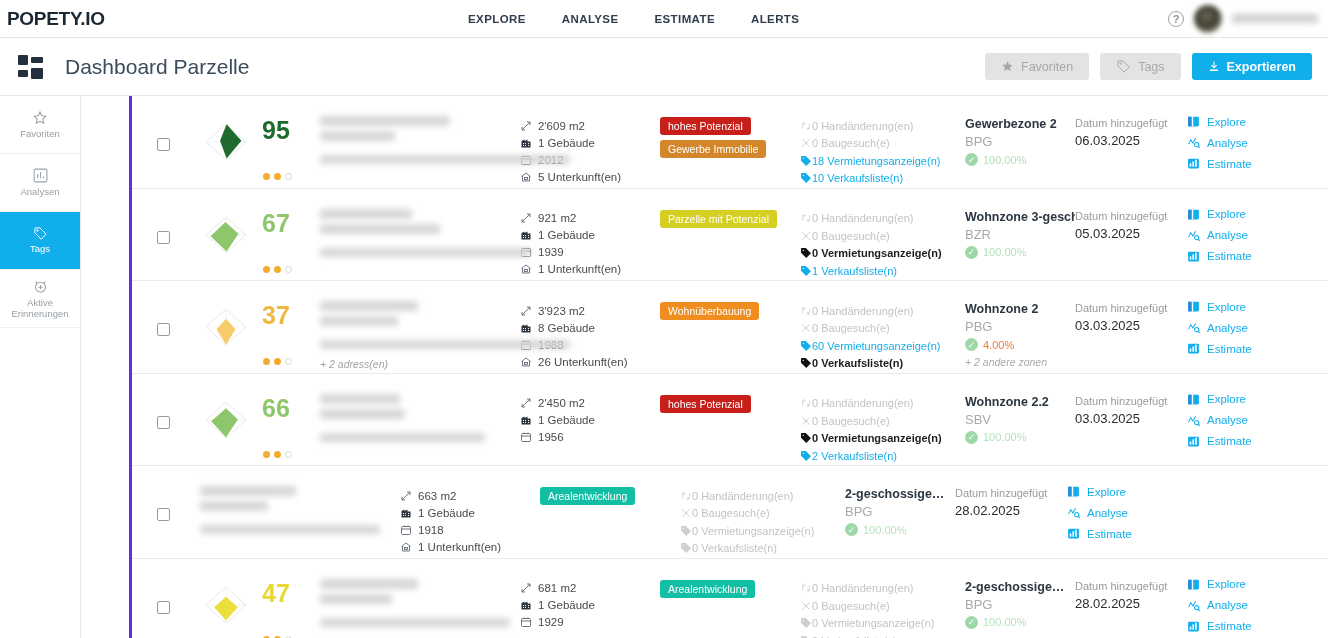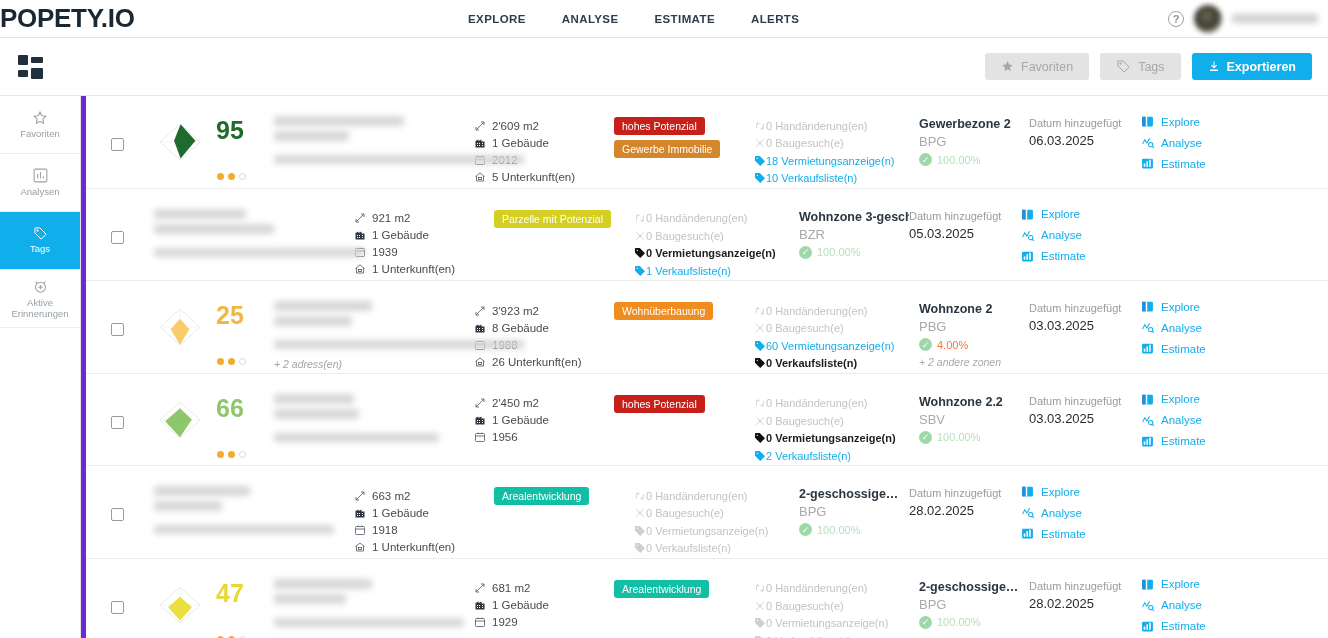--- a/index.html
+++ b/index.html
@@ -9,22 +9,22 @@
     background:#ffffff; color:#333; overflow:hidden;
   }
 
   
   .topbar{
     height:38px; width:100%; background:#fff;
     border-bottom:1px solid #e4e4e4;
     display:flex; align-items:stretch; position:relative;
   }
   .brand{
-    font-size:26px; font-weight:bold; letter-spacing:-0.3px;
-    color:#1b2733; display:flex; align-items:center; padding-left:0;
+    font-size:19px; font-weight:bold; letter-spacing:-0.3px;
+    color:#1b2733; display:flex; align-items:center; padding-left:7px;
     min-width:300px;
   }
   .mainnav{ display:flex; align-items:stretch; margin-left:150px; }
   .navitem{
     display:flex; align-items:center; padding:0 18px;
     font-size:11.5px; font-weight:bold; letter-spacing:.4px;
     color:#2e3d4d; cursor:pointer; white-space:nowrap;
   }
   .navitem.active{ background:#11aeec; color:#fff; }
   .topright{
@@ -83,21 +83,22 @@
     height:58px; display:flex;flex-direction:column;
     align-items:center;justify-content:center; gap:3px;
     border-bottom:1px solid #efefef; cursor:pointer;
     color:#98a0a6; font-size:9.5px; text-align:center; line-height:1.15;
   }
   .sb-item.active{ background:#11aeec; color:#fff; }
   .sb-item svg{ display:block; }
 
   .content{
     flex:1; overflow:hidden; background:#ef4444;
-    border-left:5px solid #6d28d9;
+    border-left:3px solid #6d28d9;
+    margin-left:48px;
   }
   .list{ background:#fff; }
 
   
   .row{
     display:flex; align-items:flex-start;
     border-bottom:1px solid #eaeaea; height:92.5px;
     padding-top:10px; position:relative;
   }
   .c-check{ width:62px; display:flex;justify-content:center; padding-top:32px; }
@@ -170,20 +171,21 @@
   </div>
 </div>
 
 <div class="subhead">
   <div class="grid-ic">
       <i></i>
       <i></i>
       <i></i>
       <i></i>
     </div>
+  <div class="pagetitle">Dashboard Parzelle</div>
   <div class="headbtns" id="headbtns">
       <div class="hbtn">
         <span style="display: flex;">
           <svg width="13" height="13" viewBox="0 0 24 24" fill="#a8a8a8">
             <path d="M12 2l2.9 6.2 6.6.9-4.8 4.6 1.2 6.6L12 17.2 6.1 20.3l1.2-6.6L2.5 9.1l6.6-.9z"></path>
           </svg>
         </span>
         <span>Favoriten</span>
       </div>
       <div class="hbtn">
@@ -401,20 +403,38 @@
                   <rect x="15" y="5" width="3" height="13" fill="#fff"></rect>
                 </svg></span>
        <span>Estimate</span>
      </div>
           </div>
         </div>
         <div class="row">
           <div class="c-check">
        <div class="cb"></div>
      </div>
+          <div class="c-score">
+            <div class="diamond-wrap">
+      <svg width="64" height="64" viewBox="0 0 108 68">
+        <polygon points="54,4 88,34 54,64 20,34" fill="none" stroke="#e0e0e0" stroke-width="1.2"></polygon>
+        <line x1="20" y1="34" x2="88" y2="34" stroke="#ececec" stroke-width="1"></line>
+        <line x1="54" y1="4" x2="54" y2="64" stroke="#ececec" stroke-width="1"></line>
+        <polygon points="53,12 75,32 55,62 28,36" fill="#8dc66b"></polygon>
+      </svg>
+    </div>
+    <div class="score-col">
+      <div class="score-n" style="color:#8dc66b">67</div>
+      <div class="dots">
+                <span class="dot"></span>
+                <span class="dot"></span>
+                <span class="dot off"></span>
+              </div>
+    </div>
+          </div>
           <div class="c-addr">
             <div class="blur-line" style="width:92px;height:10px;margin-top:0px;"></div>
             <div class="blur-line" style="width:120px;height:10px;margin-top:5px;"></div>
             <div class="blur-line" style="width:210px;height:9px;margin-top:14px;"></div>
           </div>
           <div class="c-facts">
             <div class="fact">
        <span style="display:flex">
                 <svg width="12" height="12" viewBox="0 0 24 24" fill="none" stroke="#55606a" stroke-width="1.7">
                   <path d="M4 20L20 4"></path>
@@ -545,21 +565,21 @@
           <div class="c-score">
             <div class="diamond-wrap">
       <svg width="64" height="64" viewBox="0 0 108 68">
         <polygon points="54,4 88,34 54,64 20,34" fill="none" stroke="#e0e0e0" stroke-width="1.2"></polygon>
         <line x1="20" y1="34" x2="88" y2="34" stroke="#ececec" stroke-width="1"></line>
         <line x1="54" y1="4" x2="54" y2="64" stroke="#ececec" stroke-width="1"></line>
         <polygon points="54,20 70,38 54,64 38,38" fill="#f8cc6b"></polygon>
       </svg>
     </div>
     <div class="score-col">
-      <div class="score-n" style="color:#f0b840">25</div>
+      <div class="score-n" style="color:#f0b840">37</div>
       <div class="dots">
                 <span class="dot"></span>
                 <span class="dot"></span>
                 <span class="dot off"></span>
               </div>
     </div>
           </div>
           <div class="c-addr">
             <div class="blur-line" style="width:98px;height:10px;margin-top:0px;"></div>
             <div class="blur-line" style="width:78px;height:10px;margin-top:5px;"></div>

